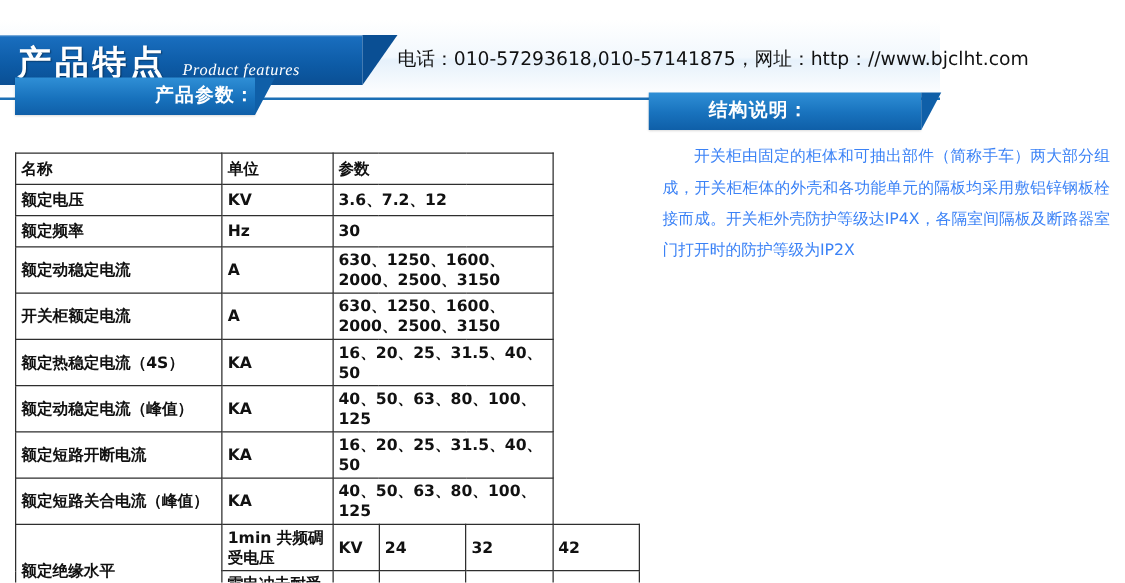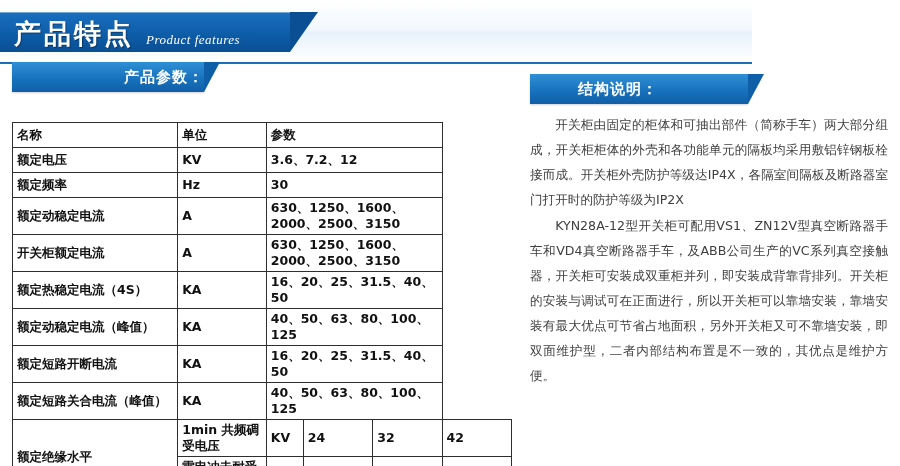--- a/index.html
+++ b/index.html
@@ -5,21 +5,21 @@
   html,body{margin:0;padding:0;}
   body{
     width:900px;height:466px;
     background:#ffffff;
     font-family:"Liberation Sans","DejaVu Sans",sans-serif;
     position:relative;overflow:hidden;
   }
 
   
   .header{
-    position:absolute;left:0;top:0;width:752px;height:62px;
+    position:absolute;left:0;top:16px;width:752px;height:62px;
     background:linear-gradient(to bottom,#ffffff 0%,#f2f8fd 48%,#e6f1fb 52%,#ffffff 100%);
     border-bottom:2px solid #1b6fb5;
   }
   .hdr-blue-block{
     position:absolute;left:0;top:12px;width:290px;height:40px;
     background:linear-gradient(to bottom,#1a6fc0 0%,#0d5ba6 60%,#0a4f94 100%);
     border-radius:0 0 0 0;
     box-shadow:0 1px 0 rgba(255,255,255,.4) inset;
   }
   .hdr-blue-tail{
@@ -52,21 +52,21 @@
     background:linear-gradient(to bottom,#2f8fd6 0%,#1872bd 55%,#0f5fa8 100%);
     color:#ffffff;font-size:15px;font-weight:bold;
     line-height:30px;padding-left:12px;letter-spacing:1px;
     box-shadow:0 1px 2px rgba(0,0,0,.18);
   }
   .sec-head:after{
     content:"";position:absolute;right:-16px;top:0;
     width:0;height:0;border-top:30px solid #0f5fa8;border-right:16px solid transparent;
   }
   .sec-left{left:12px;top:62px;width:180px;text-align:right;}
-  .sec-right{left:530px;top:74px;width:170px;padding-left:48px;}
+  .sec-right{left:519px;top:74px;width:170px;padding-left:48px;}
 
   
   .tbl-wrap{position:absolute;left:12px;top:122px;width:500px;}
   table.spec{
     border-collapse:collapse;width:500px;
     font-size:12.5px;color:#111;
     font-family:"DejaVu Sans","Liberation Sans",sans-serif;
   }
   table.spec td{
     border:1px solid #2e2e2e;
@@ -81,34 +81,35 @@
   td.c-val{}
   td.sub-label{width:100px;}
   td.v1{width:80px;}
   td.v2{width:80px;}
   td.v3{width:80px;}
   .tall{height:40px;}
 
   
   .desc{
     position:absolute;left:530px;top:112px;width:358px;
-    font-size:12.6px;line-height:25px;color:#404040;
+    font-size:12.6px;line-height:25px;color:#3b82f6;
     text-align:justify;
     font-family:"DejaVu Sans","Liberation Sans",sans-serif;
   }
   .desc p{margin:0 0 1px 0;text-indent:2em;}
 </style>
 </head>
 <body>
 
 <div class="header">
   <div class="hdr-blue-block"></div>
   <div class="hdr-blue-tail"></div>
   <div class="hdr-title">产品特点</div>
   <div class="hdr-sub">Product features</div>
+  <div class="hdr-contact">电话：010-57293618,010-57141875，网址：http：//www.bjclht.com</div>
 </div>
 
 <div class="sec-head sec-left">产品参数：</div>
 <div class="sec-head sec-right">结构说明：</div>
 
 <div class="tbl-wrap">
 <table class="spec">
   <tbody>
         <tr>
     <td class="c-name">名称</td>
@@ -172,14 +173,13 @@
     <td class="v2 tall">60</td>
     <td class="v3 tall">75</td>
   </tr>
 
 </tbody>
     </table>
 </div>
 
 <div class="desc">
   <p>开关柜由固定的柜体和可抽出部件（简称手车）两大部分组成，开关柜柜体的外壳和各功能单元的隔板均采用敷铝锌钢板栓接而成。开关柜外壳防护等级达IP4X，各隔室间隔板及断路器室门打开时的防护等级为IP2X</p>
-  <p>KYN28A-12型开关柜可配用VS1、ZN12V型真空断路器手车和VD4真空断路器手车，及ABB公司生产的VC系列真空接触器，开关柜可安装成双重柜并列，即安装成背靠背排列。开关柜的安装与调试可在正面进行，所以开关柜可以靠墙安装，靠墙安装有最大优点可节省占地面积，另外开关柜又可不靠墙安装，即双面维护型，二者内部结构布置是不一致的，其优点是维护方便。</p>
 </div>
 
 </body></html>

